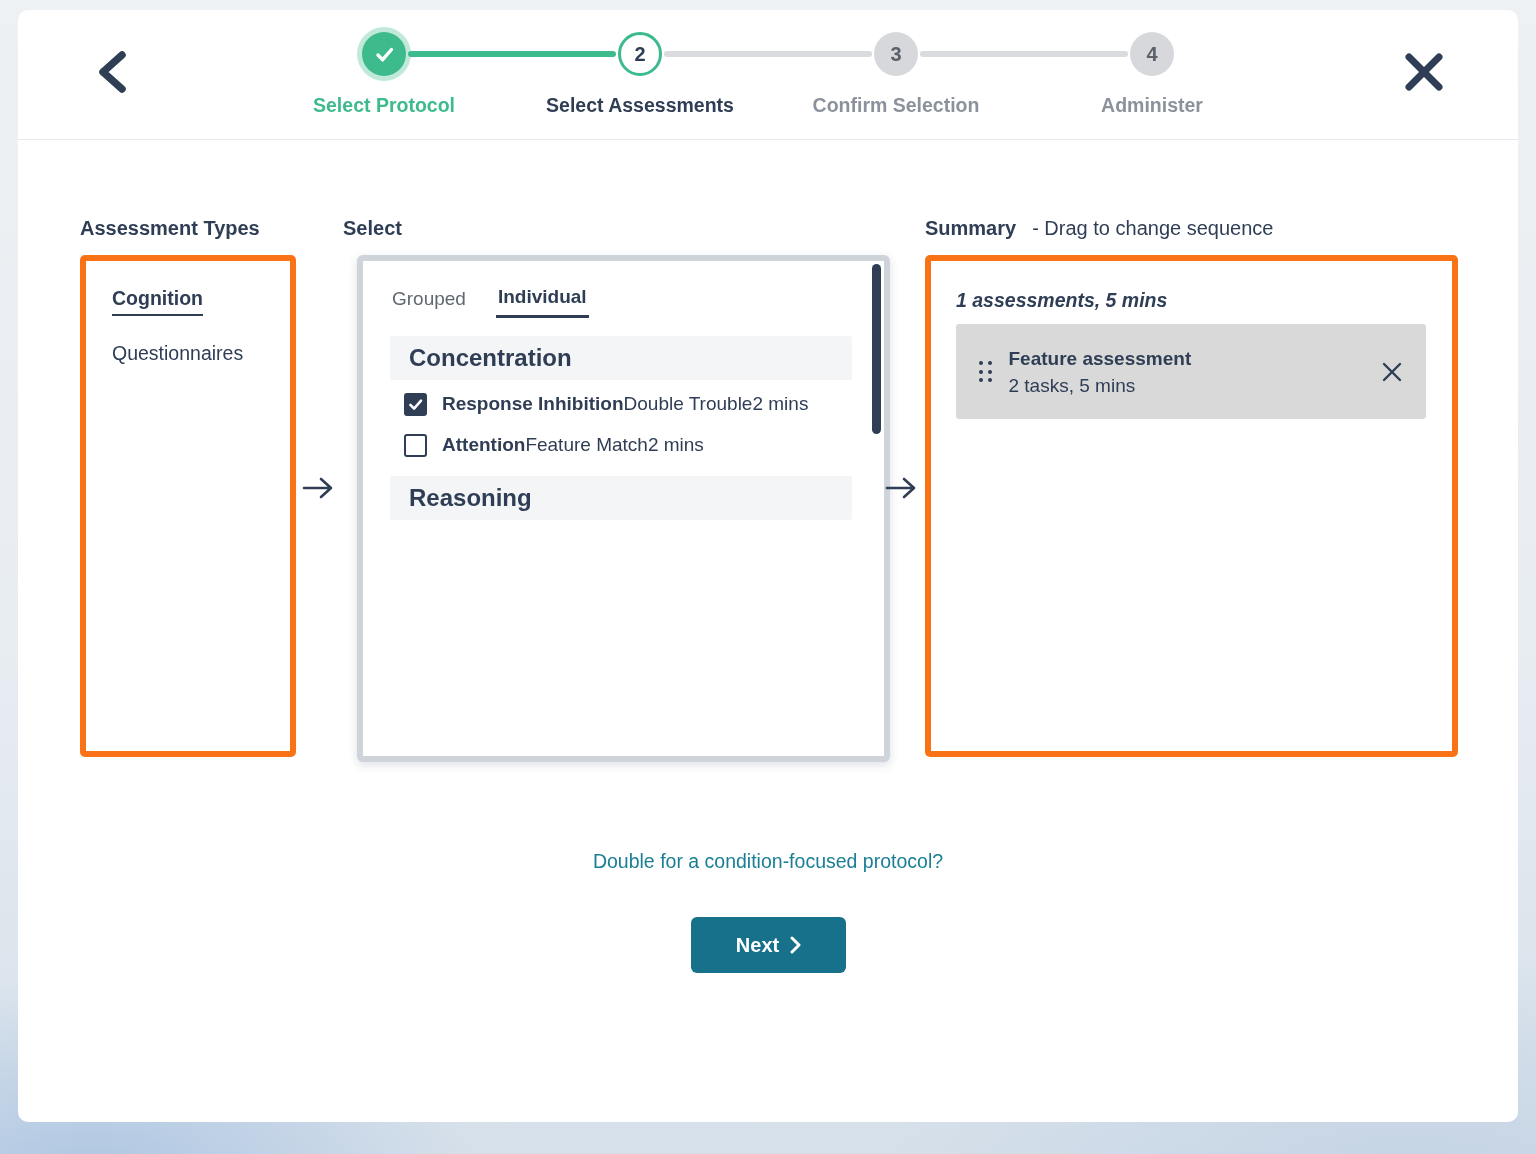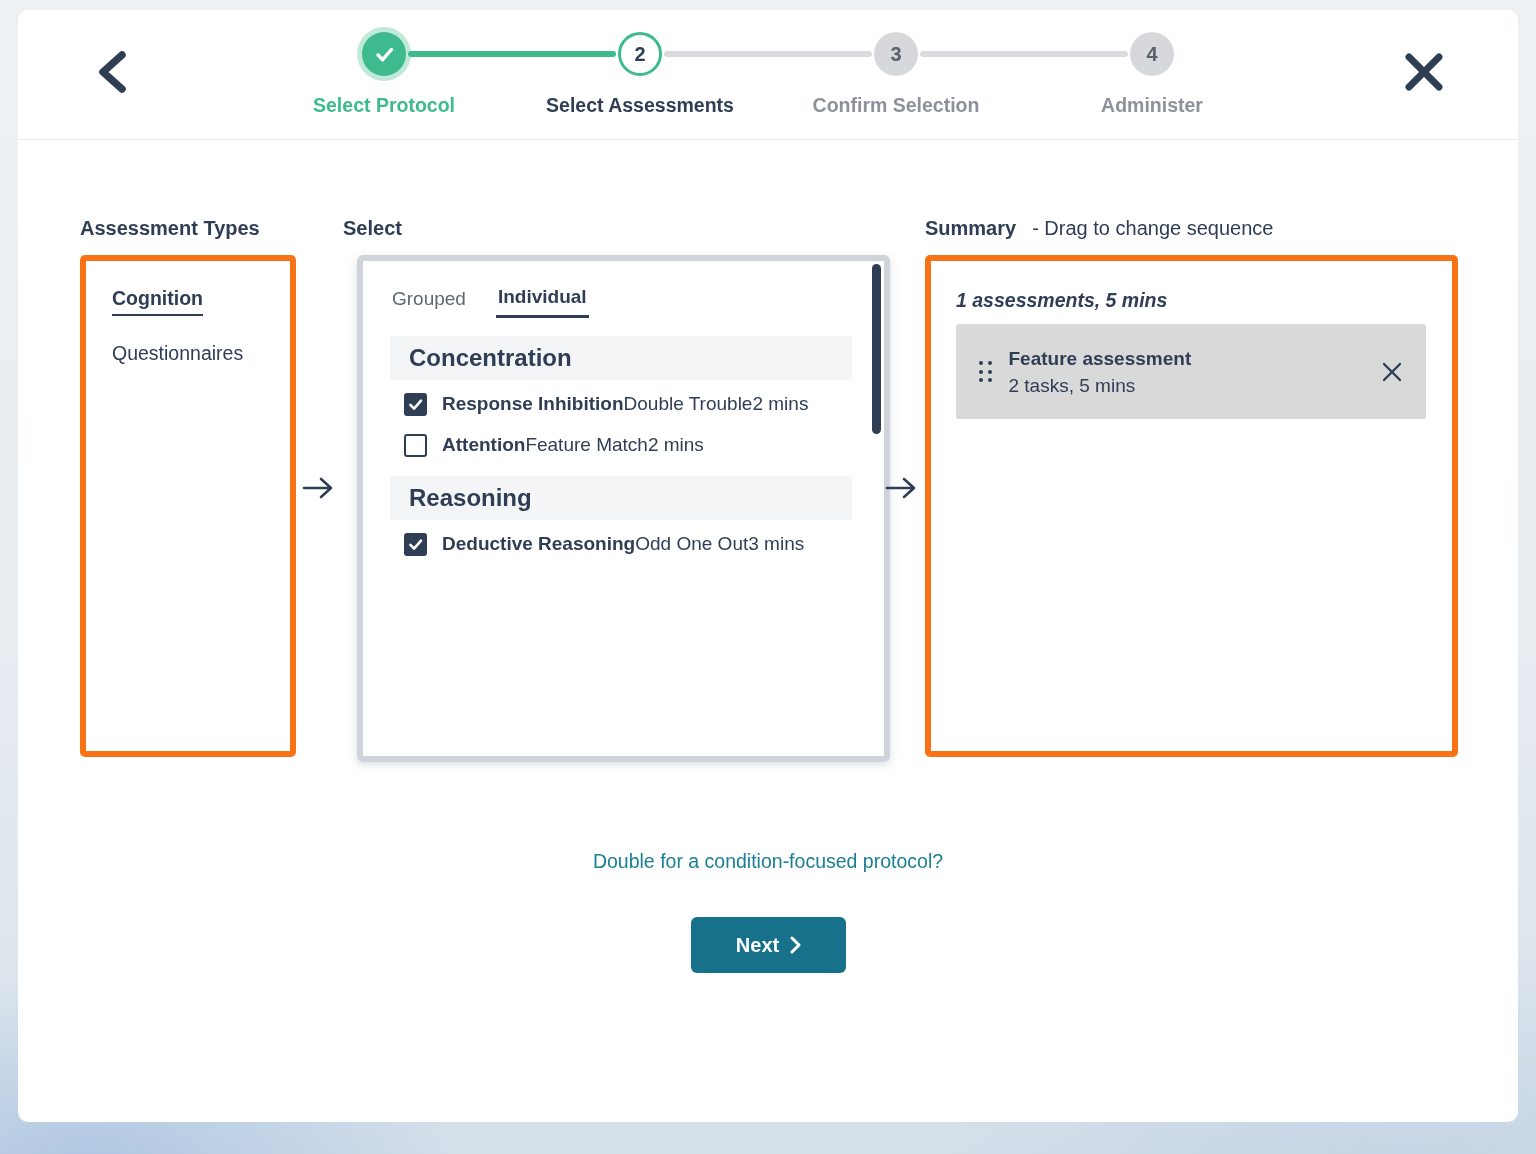--- a/index.html
+++ b/index.html
@@ -172,32 +172,20 @@
       <span class="checkbox"></span>
       <span class="item-lines">
         <span class="item-name">Attention</span>
         <span class="item-sub">Feature Match</span>
         <span class="item-sub">2 mins</span>
       </span>
     </label>
 
     <div class="section-bar spaced">Reasoning</div>
 
-    <label class="assessment-item">
-      <span class="checkbox checked">
-        <svg width="17" height="17" viewBox="0 0 20 20" fill="none">
-            <path d="M4 10.5l4.3 4.3L16.5 5.5" stroke="#ffffff" stroke-width="3" stroke-linecap="round" stroke-linejoin="round"></path>
-          </svg>
-      </span>
-      <span class="item-lines">
-        <span class="item-name">Deductive Reasoning</span>
-        <span class="item-sub">Odd One Out</span>
-        <span class="item-sub">3 mins</span>
-      </span>
-    </label>
 
 
     <div class="scroll-thumb"></div>
   </section>
 
   <div class="flow-arrow" style="left:866px; top:464px;">
     <svg width="32" height="26" viewBox="0 0 32 26" fill="none">
       <path d="M2 13 H28 M19 4 L29 13 L19 22" stroke="#2f3e55" stroke-width="2.6" stroke-linecap="round" stroke-linejoin="round" fill="none"></path>
     </svg>
   </div>

